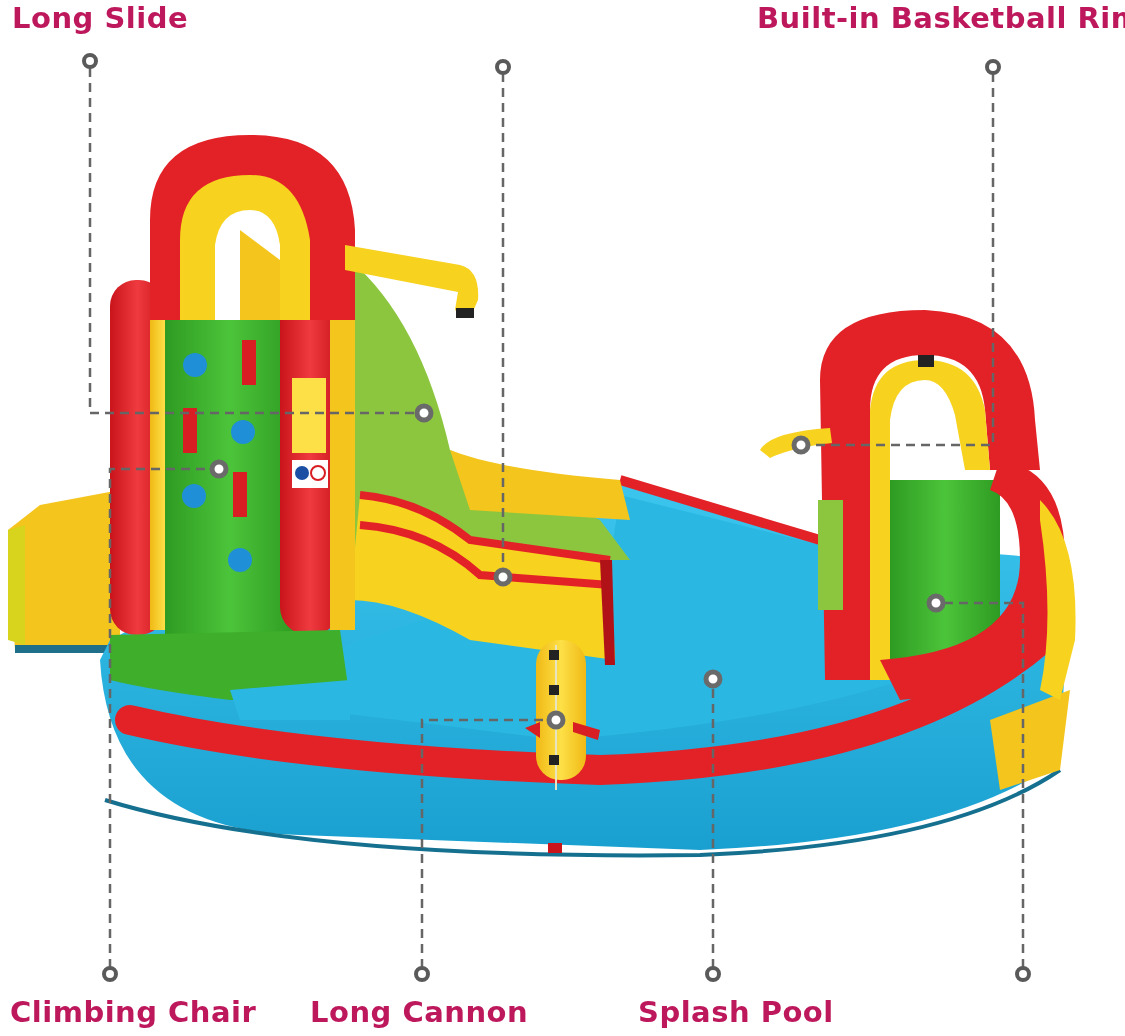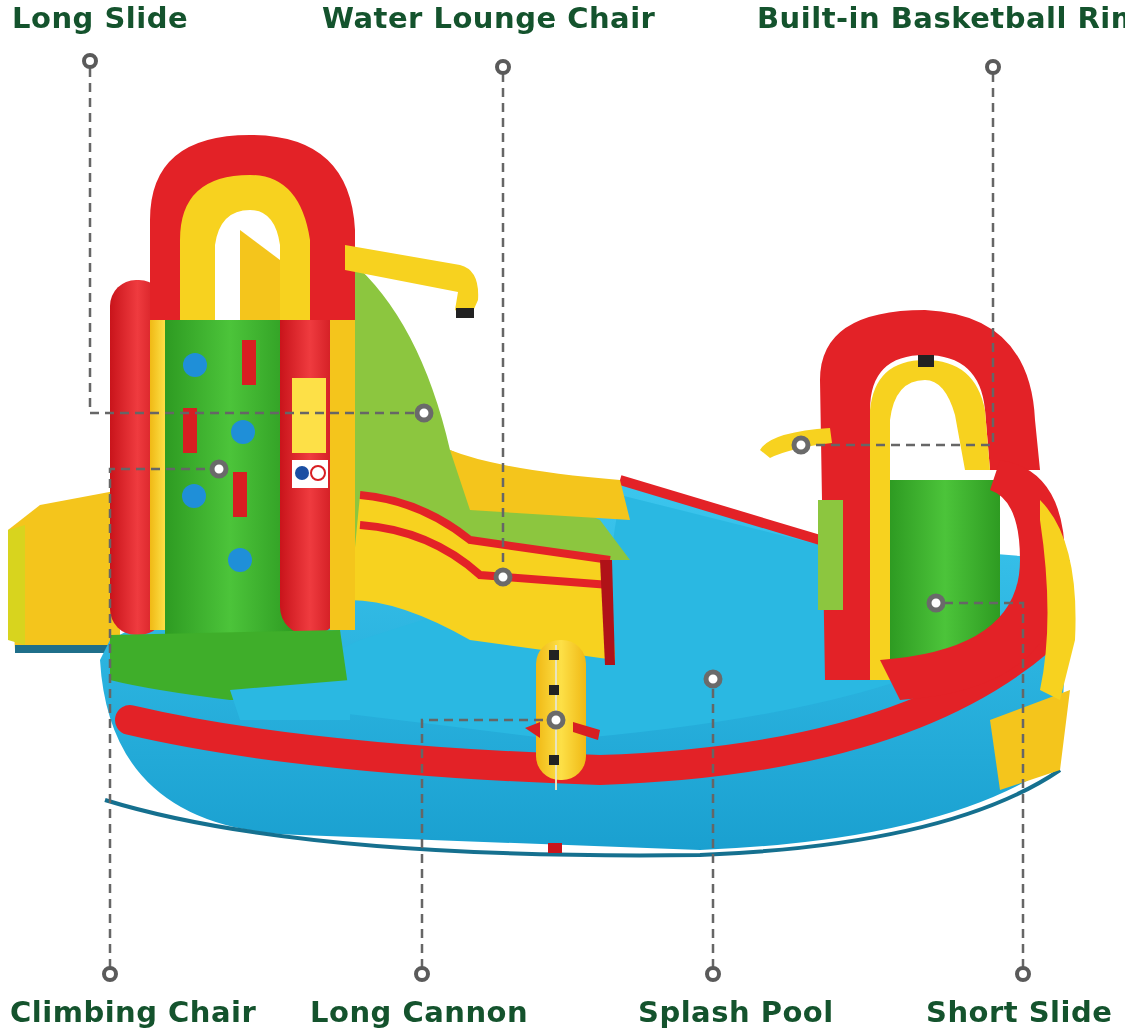--- a/index.html
+++ b/index.html
@@ -1,20 +1,20 @@
 <!DOCTYPE html>
 <html><head>
   <meta charset="utf-8">
   <style>
     html, body { margin: 0; padding: 0; background: #ffffff; }
     body { width: 1125px; height: 1036px; position: relative; overflow: hidden;
            font-family: "DejaVu Sans", sans-serif; }
     .stage { position: absolute; left: 0; top: 0; width: 1125px; height: 1036px; }
     .illus { position: absolute; left: 0; top: 0; }
-    .label { position: absolute; color: #14532d; font-weight: bold; font-size: 29px;
+    .label { position: absolute; color: #be185d; font-weight: bold; font-size: 29px;
              letter-spacing: 0.5px; white-space: nowrap; line-height: 1; }
     .leaders { position: absolute; left: 0; top: 0; pointer-events: none; }
   </style>
 </head>
 <body>
 
 <div class="stage">
 
   <svg class="illus" width="1125" height="1036" viewBox="0 0 1125 1036">
     <defs>
@@ -150,19 +150,17 @@
       <circle cx="503" cy="577" r="7"></circle>
       <circle cx="801" cy="445" r="7"></circle>
       <circle cx="219" cy="469" r="7"></circle>
       <circle cx="556" cy="720" r="7"></circle>
       <circle cx="713" cy="679" r="7"></circle>
       <circle cx="936" cy="603" r="7"></circle>
     </g>
   </svg>
 
   <div class="label" style="left:12px; top:4px;">Long Slide</div>
-  <div class="label" style="left:322px; top:4px;">Water Lounge Chair</div>
   <div class="label" style="left:757px; top:4px;">Built-in Basketball Rim</div>
   <div class="label" style="left:10px; top:998px;">Climbing Chair</div>
   <div class="label" style="left:310px; top:998px;">Long Cannon</div>
   <div class="label" style="left:638px; top:998px;text-align:center;">Splash Pool</div>
-  <div class="label" style="left:926px; top:998px;">Short Slide</div>
 </div>
 
 </body></html>

